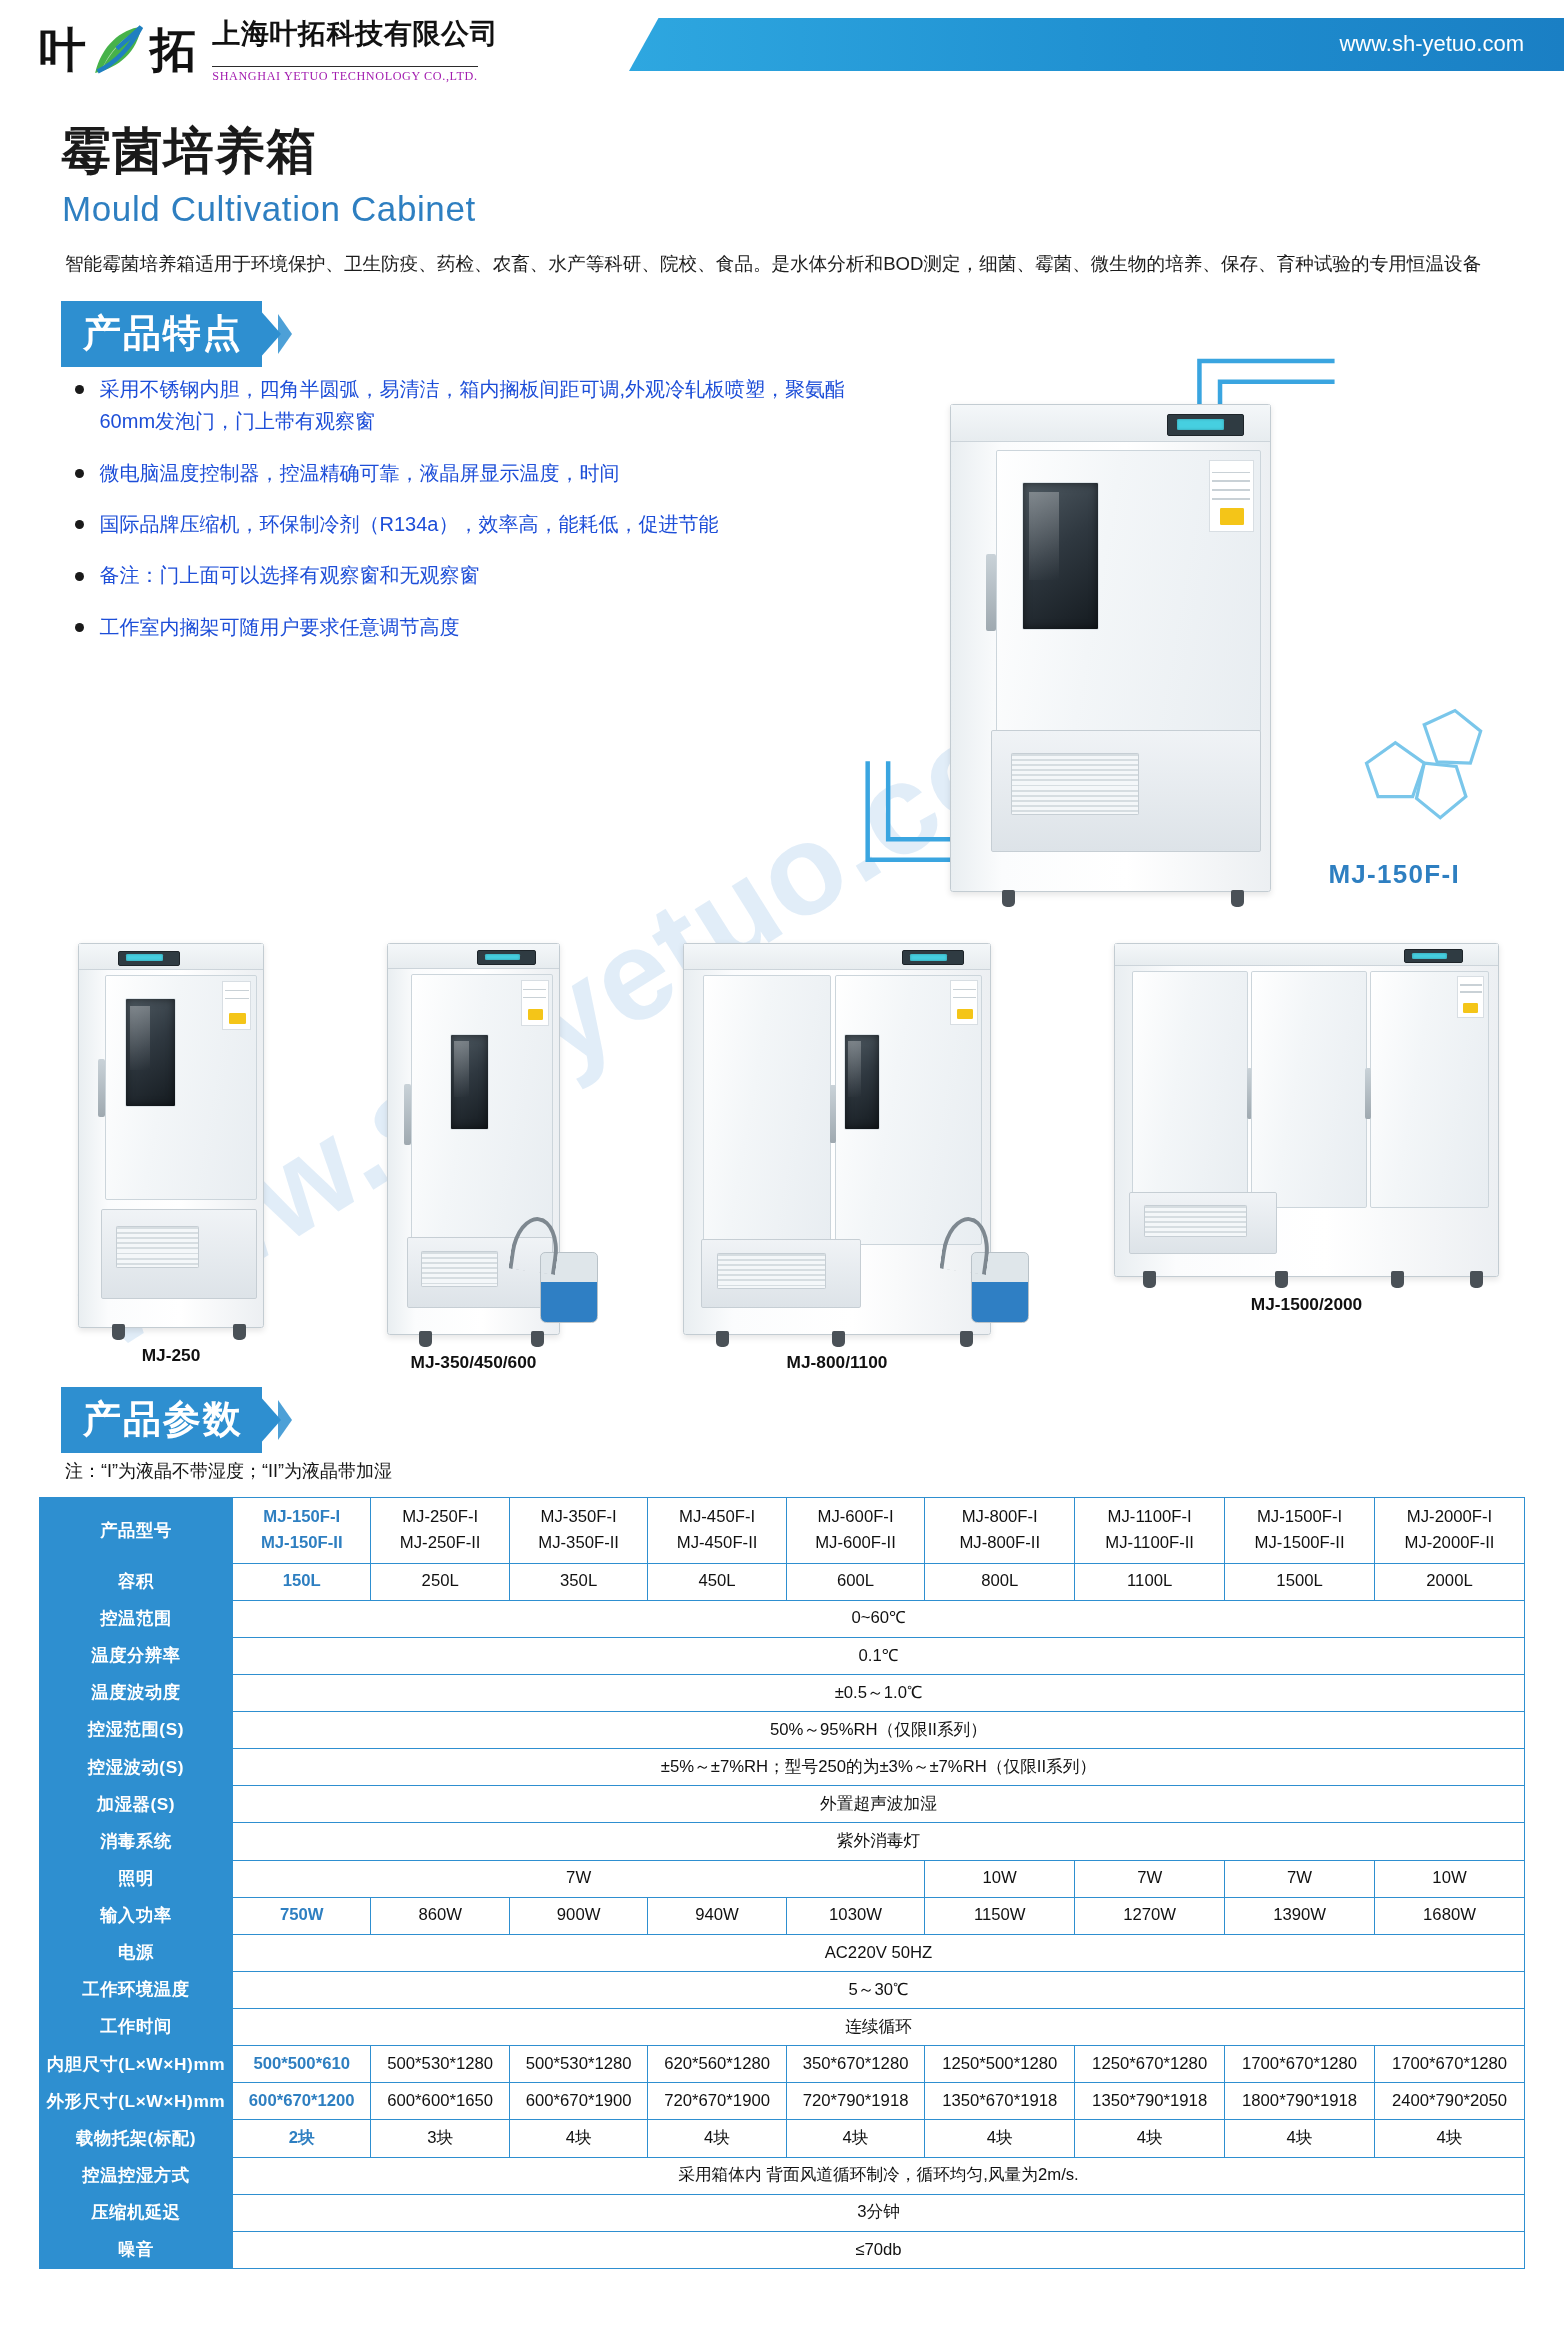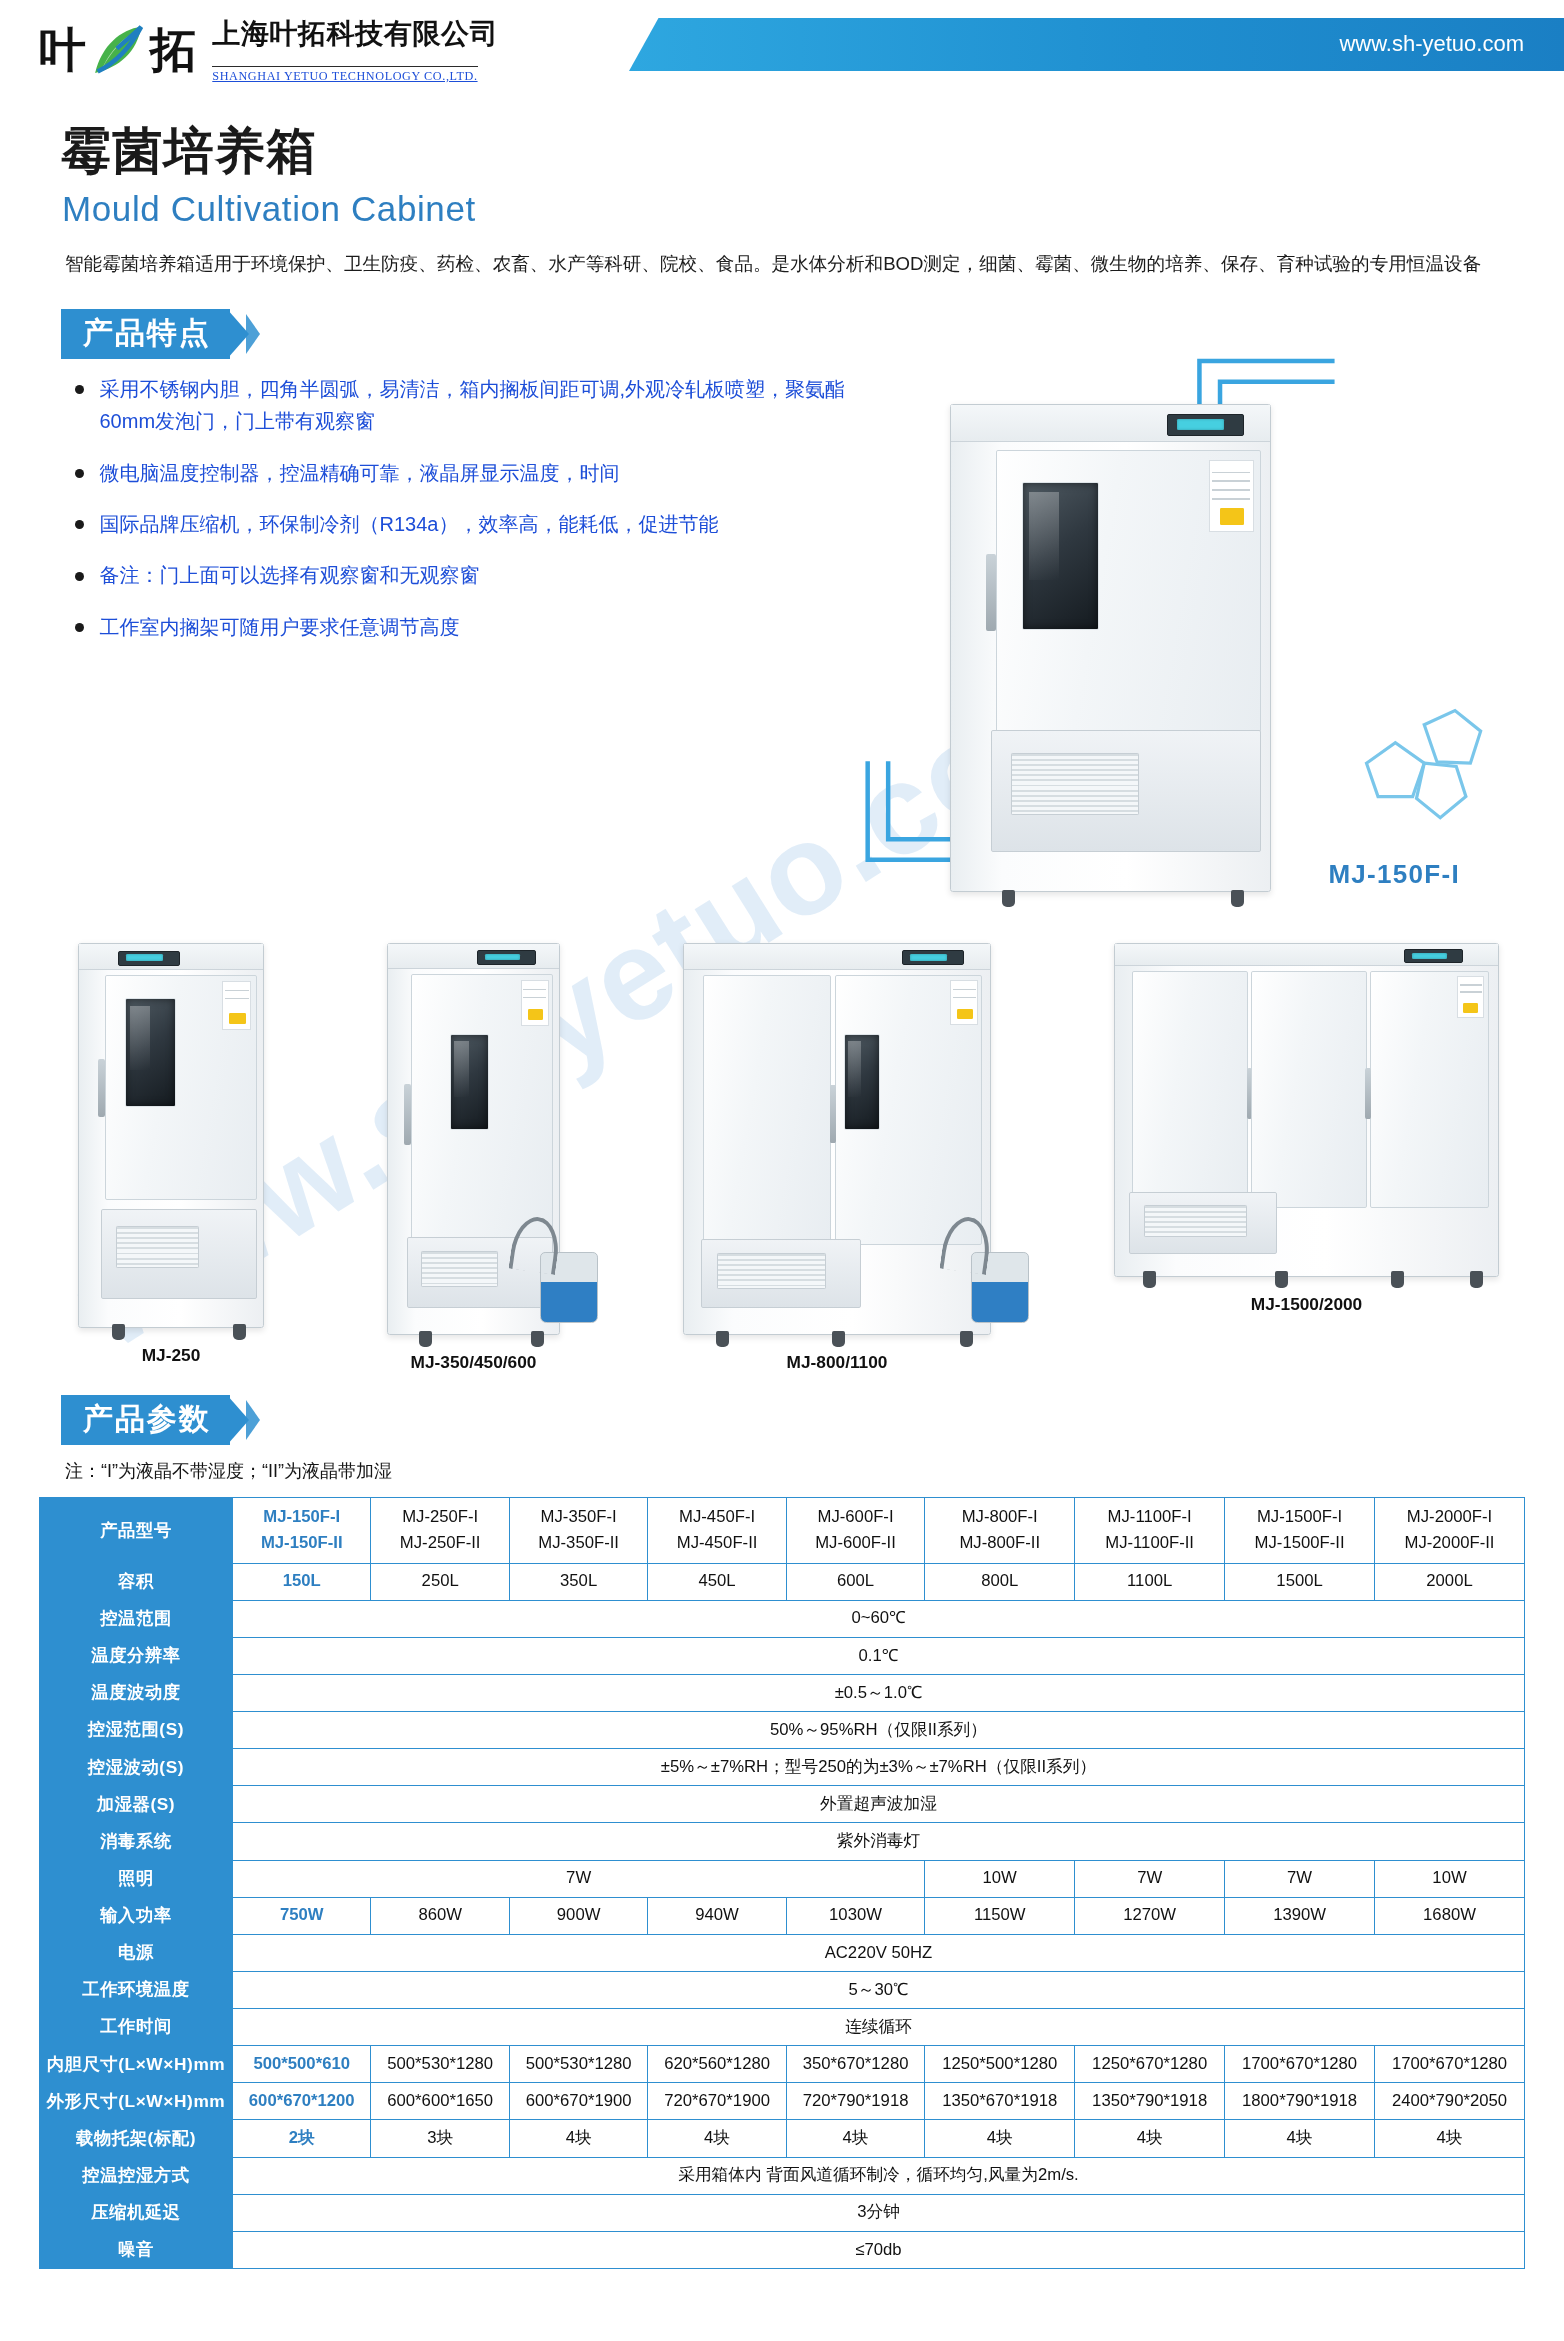--- a/index.html
+++ b/index.html
@@ -62,28 +62,27 @@
     line-height: 1.05;
   }
   .logo-text .cn {
     font-size: 28px;
     font-weight: bold;
     color: #111;
     letter-spacing: 0.6px;
   }
   .logo-text .en {
     font-size: 12.2px;
-    color: #1d4ed8;
+    color: #a21caf;
     letter-spacing: 0.6px;
     border-top: 1.3px solid #2b2b2b;
     padding-top: 2.6px;
     margin-top: 18px;
     display: inline-block;
     font-family: "Liberation Serif", serif;
-    text-decoration: underline;
   }
   .url-zone {
     flex: 1;
     position: relative;
     height: 53px;
     margin-top: 3.9px;
     display: flex;
     align-items: center;
     justify-content: flex-end;
   }
@@ -128,26 +127,26 @@
   
   .section-banner {
     position: relative;
     display: inline-flex;
     align-items: center;
     height: 50px;
     margin: 22px 0 6.4px 22px;
   }
   .banner-body {
     background: #2e8fd0;
-    height: 50px;
+    height: 66px;
     display: flex;
     align-items: center;
     padding: 0 19px 0 22px;
     color: #fff;
-    font-size: 30px;
+    font-size: 38px;
     font-weight: bold;
     letter-spacing: 1.9px;
   }
   .banner-arrow {
     width: 33px; height: 50px;
     position: relative;
   }
   .banner-arrow::before {
     content: "";
     position: absolute;

